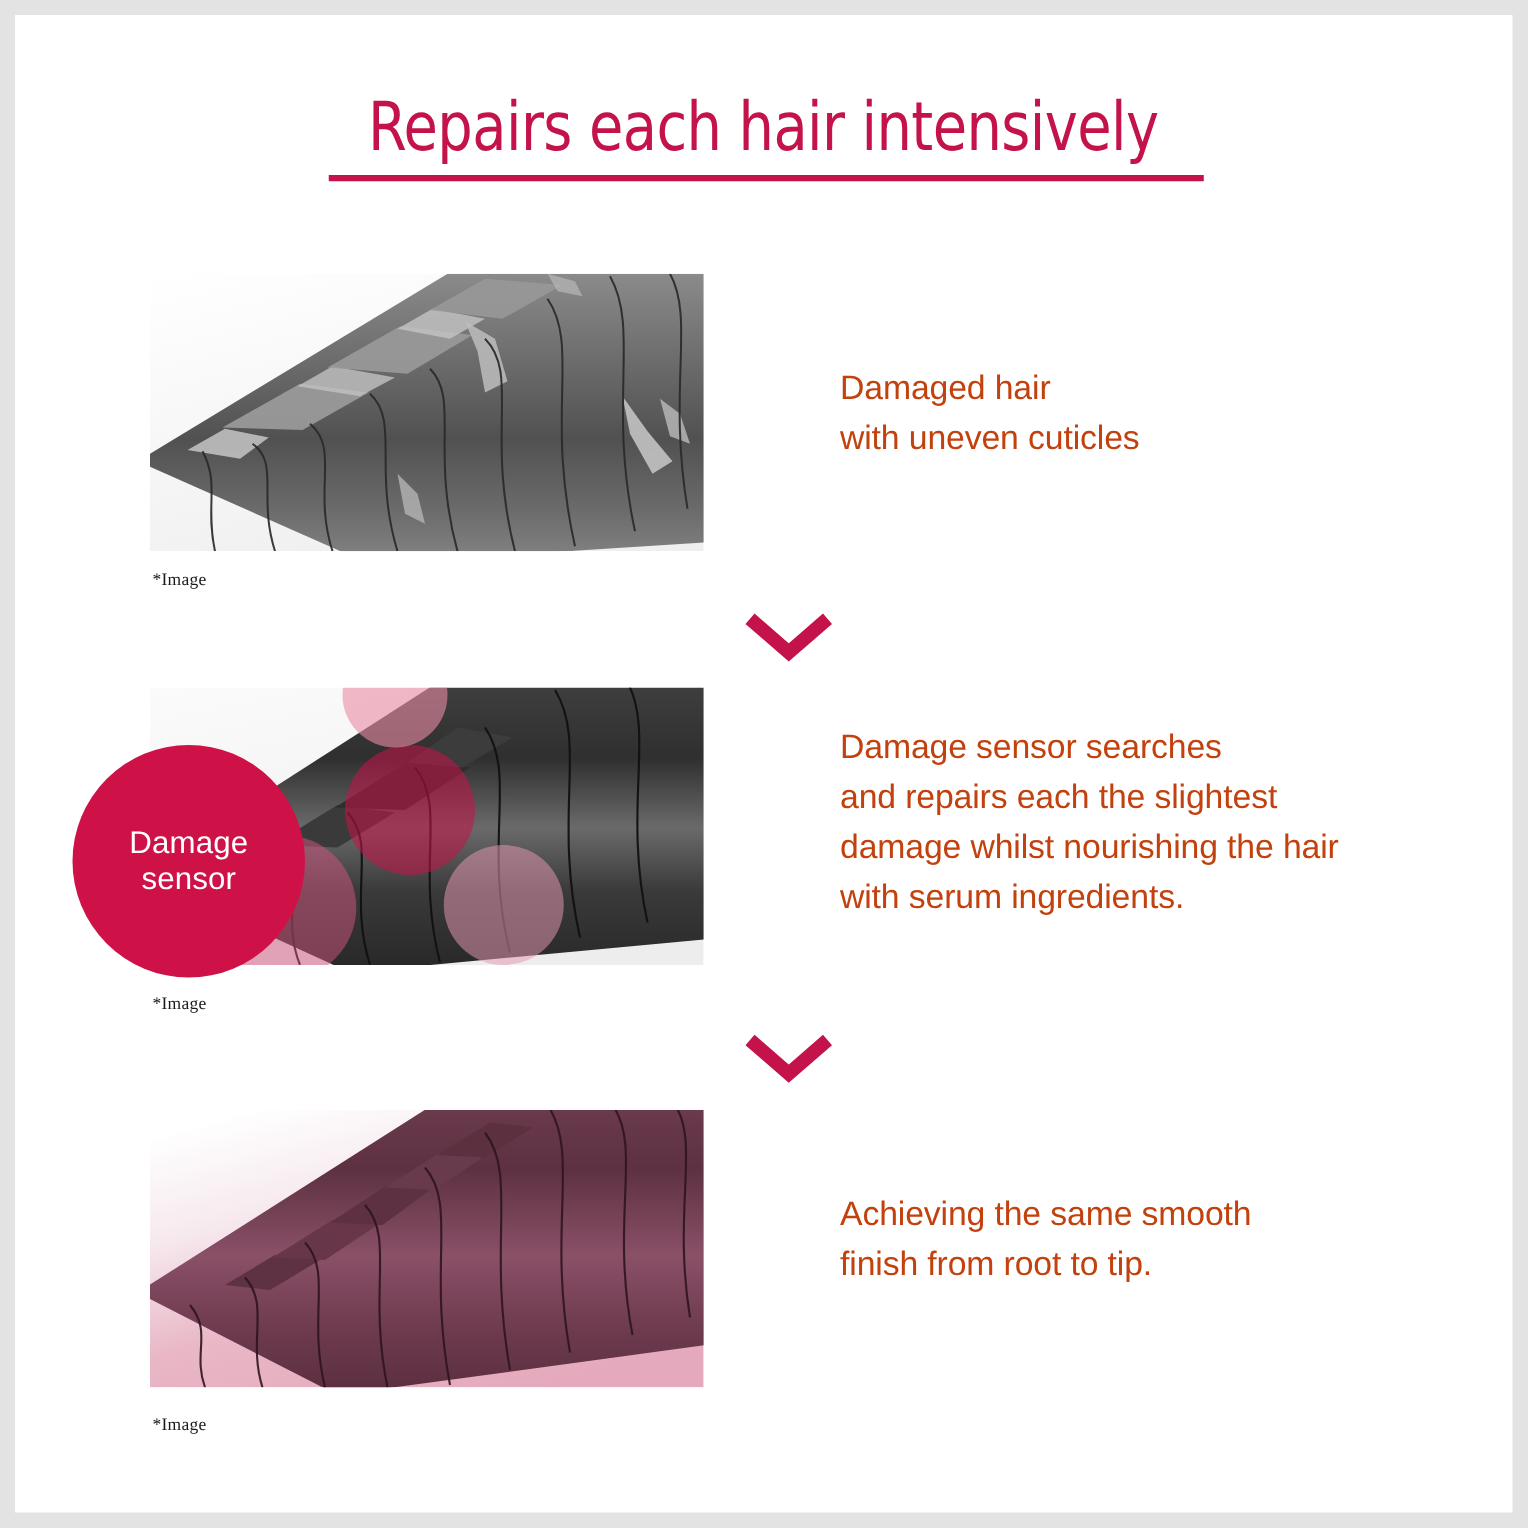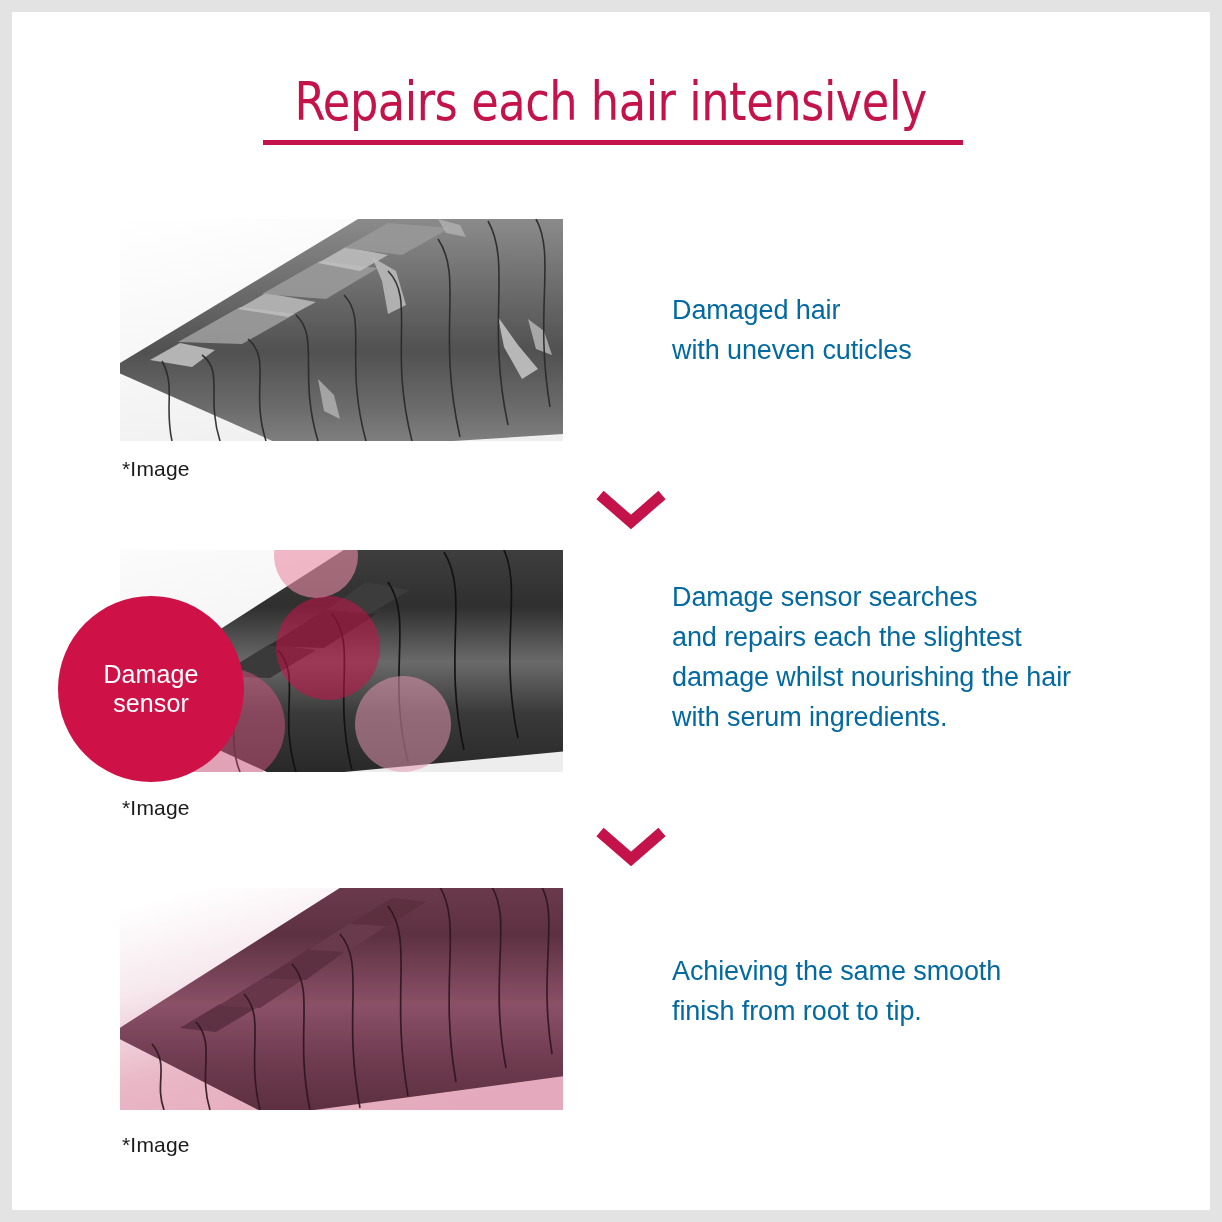--- a/index.html
+++ b/index.html
@@ -60,34 +60,35 @@
     position:absolute;
     left:0; top:0;
     width:443px; height:222px;
     overflow:hidden;
   }
 
   .img-caption {
     position:absolute;
     left:110px;
     top:238px;
-    font-size:21px;
+    font-size:14px;
     color:#1a1a1a;
     letter-spacing:0.2px;
+    font-family:Liberation Serif, serif;
   }
   .row-2 .img-caption { left:110px; top:246px; }
   .row-3 .img-caption { left:110px; top:245px; }
 
   
   .copy {
     position:absolute;
     left:660px;
     font-size:27px;
     line-height:1.48;
-    color:#0369a1;
+    color:#c2410c;
     letter-spacing:-0.1px;
     white-space:pre-line;
   }
   .row-1 .copy { top:72px; }
   .row-2 .copy { top:28px; }
   .row-3 .copy { top:64px; }
 
   
   .chevron {
     position:absolute;

